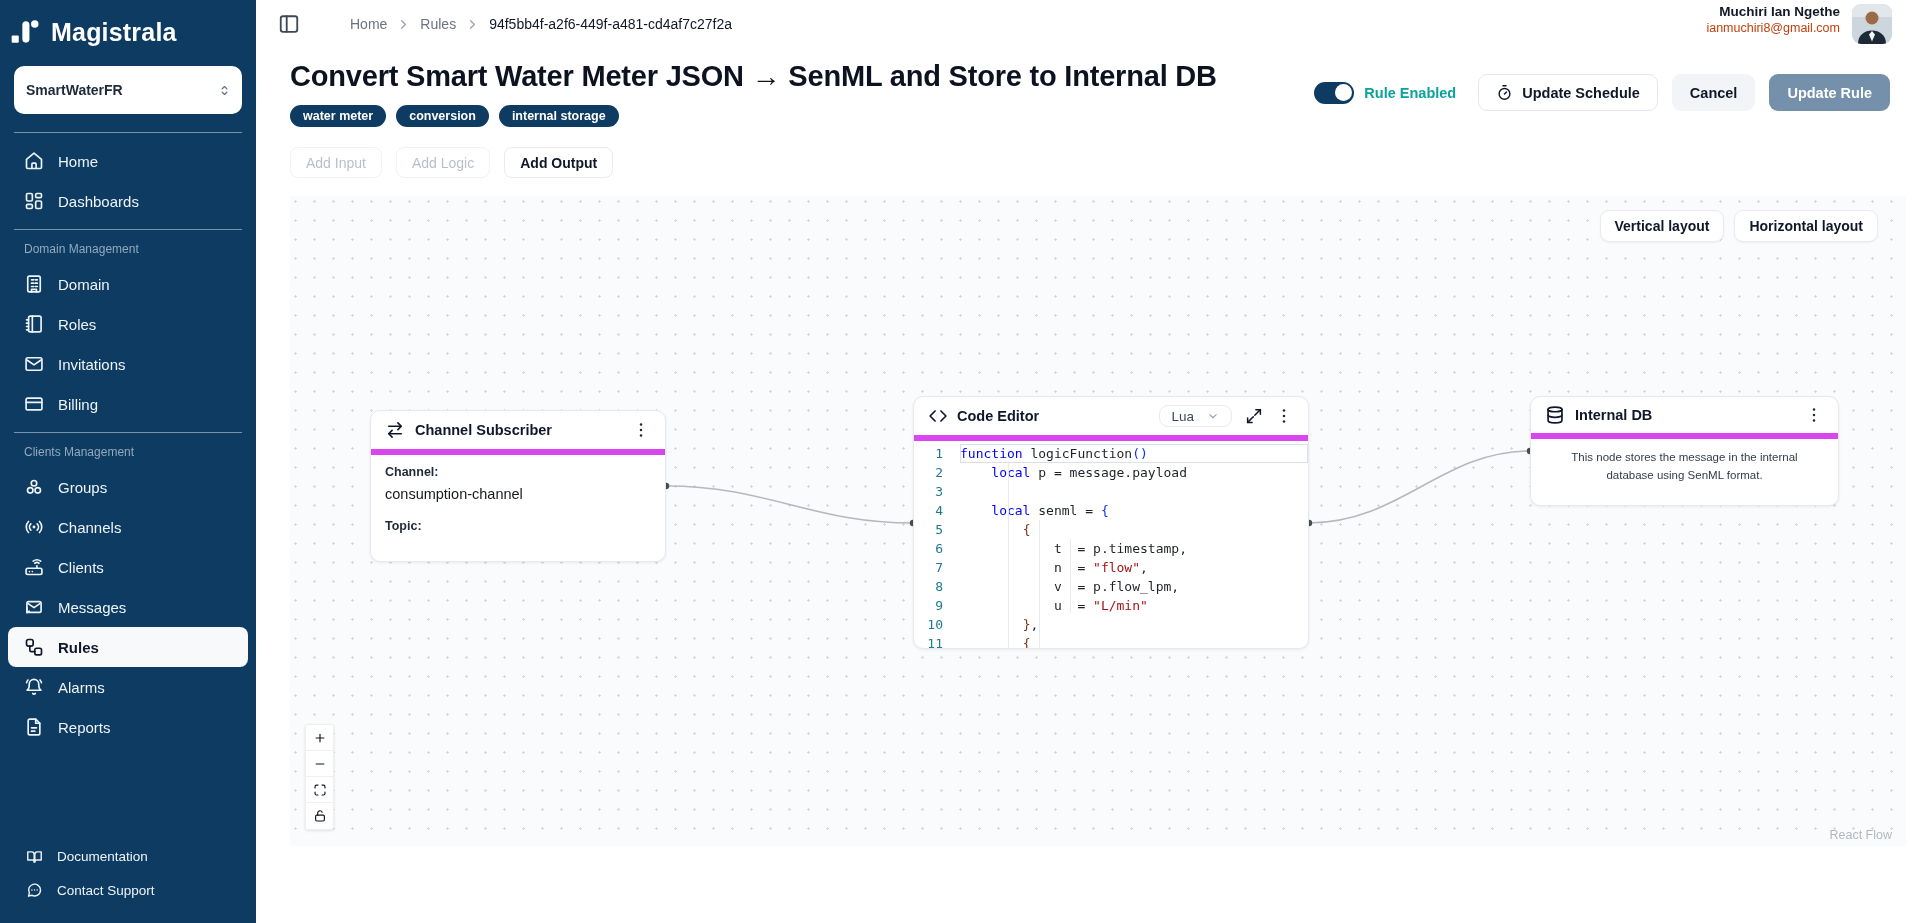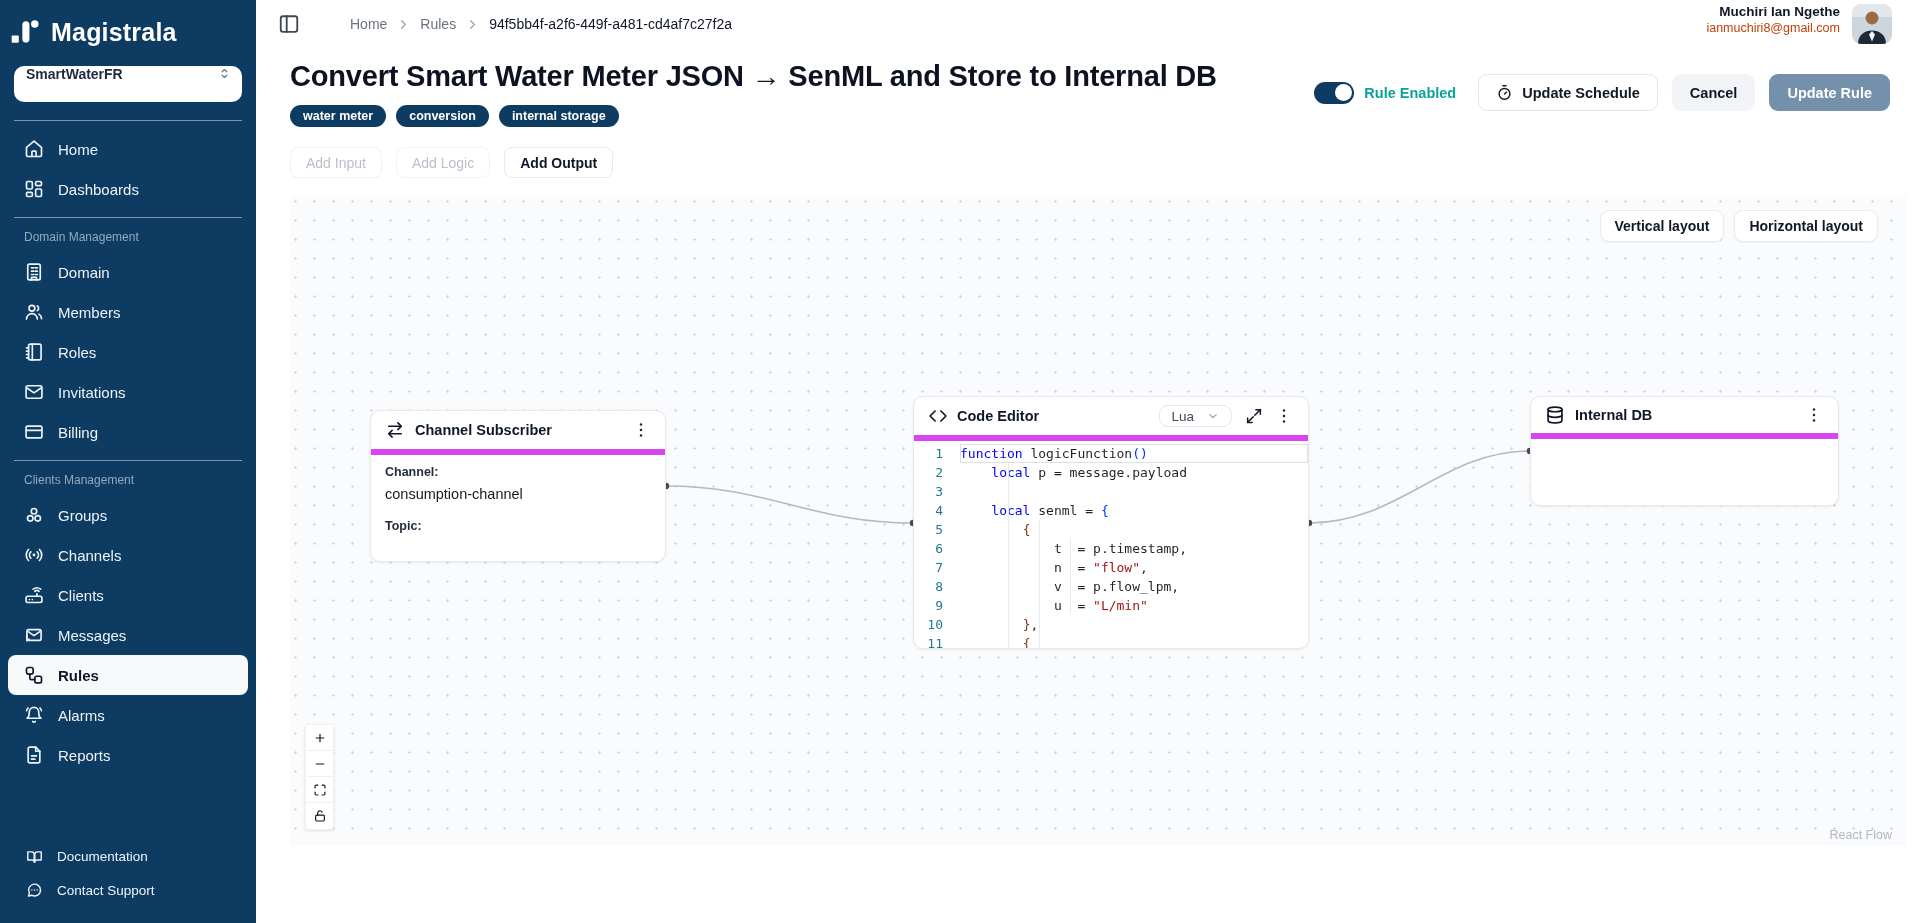--- a/index.html
+++ b/index.html
@@ -10,22 +10,22 @@
   }
   .app { display:flex; width:100%; height:100%; }
 
   
   .sidebar { width:256px; min-width:256px; height:100%; background:#0d3b61; color:#eef3f8;
     display:flex; flex-direction:column; }
   .logo-row { display:flex; align-items:center; gap:10px; padding:16px 16px 10px 9px; }
   .logo-mark { width:32px; height:32px; display:inline-flex; }
   .logo-mark svg { width:100%; height:100%; }
   .logo-text { font-size:25px; font-weight:700; color:#fff; letter-spacing:.2px; }
-  .domain-select { margin:8px 14px 14px; height:36px; width:calc(100% - 28px); background:#fff;
-    border:none; border-radius:10px; display:flex; align-items:flex-start; justify-content:space-between;
+  .domain-select { margin:8px 14px 14px; height:48px; width:calc(100% - 28px); background:#fff;
+    border:none; border-radius:10px; display:flex; align-items:center; justify-content:space-between;
     padding:0 10px 0 12px; font-family:inherit; font-size:14px; font-weight:600; color:#1e293b; cursor:pointer; }
   .sb-divider { border:none; border-top:1px solid rgba(255,255,255,.45); margin:4px 14px; }
   .nav { padding:4px 8px; }
   .nav-item { display:flex; align-items:center; gap:14px; height:40px; padding:0 8px 0 16px;
     border-radius:8px; font-size:15px; cursor:pointer; color:#eef3f8; }
   .nav-item .nav-ic { width:20px; height:20px; flex:none; }
   .nav-item.active { background:#f7f9fb; color:#0f172a; font-weight:600; }
   .section-label { font-size:12px; color:#93a9bd; margin:12px 0 4px 24px; font-weight:500; }
   .sidebar-footer { margin-top:auto; padding:8px 8px 16px; }
   .sidebar-footer .nav-item { height:34px; font-size:13.5px; padding-left:18px; }
@@ -181,31 +181,20 @@
                 <rect x="4.5" y="2.5" width="15" height="19" rx="2"></rect>
                 <path d="M9 7h2.5M13.5 7H16M9 11h2.5M13.5 11H16M9 15h2.5M13.5 15H16"></path>
                 <path d="M9 21.5v-3h6v3"></path>
               </svg>
             </span>
             <span>Domain</span>
           </div>
           <div class="nav-item">
             <span class="i nav-ic">
               <svg viewBox="0 0 24 24" fill="none" stroke="currentColor" stroke-width="2" stroke-linecap="round" stroke-linejoin="round">
-                <circle cx="9.5" cy="7.5" r="3.5"></circle>
-                <path d="M3 20.5a6.5 6.5 0 0 1 13 0"></path>
-                <path d="M16 4.6a3.5 3.5 0 0 1 0 5.8"></path>
-                <path d="M18 14.6a6.5 6.5 0 0 1 3 5.4"></path>
-              </svg>
-            </span>
-            <span>Members</span>
-          </div>
-          <div class="nav-item">
-            <span class="i nav-ic">
-              <svg viewBox="0 0 24 24" fill="none" stroke="currentColor" stroke-width="2" stroke-linecap="round" stroke-linejoin="round">
                 <rect x="5.5" y="2.5" width="15" height="19" rx="2"></rect>
                 <path d="M3 7h2.5M3 11h2.5M3 15h2.5M3 19h2.5"></path>
                 <path d="M10 2.5v19"></path>
               </svg>
             </span>
             <span>Roles</span>
           </div>
           <div class="nav-item">
             <span class="i nav-ic">
               <svg viewBox="0 0 24 24" fill="none" stroke="currentColor" stroke-width="2" stroke-linecap="round" stroke-linejoin="round">
@@ -539,20 +528,21 @@
             </span>
           <span class="node-title">Internal DB</span>
           <button class="kebab-btn i">
               <svg viewBox="0 0 24 24" fill="currentColor" stroke="none">
                 <circle cx="12" cy="5.5" r="1.5"></circle>
                 <circle cx="12" cy="12" r="1.5"></circle>
                 <circle cx="12" cy="18.5" r="1.5"></circle>
               </svg>
             </button>
         </div>
+        <div class="db-desc">This node stores the message in the internal database using SenML format.</div>
       </div>
 
       <div class="zoom-panel" id="zoom-panel">
           <button class="zoom-btn">
             <span class="i">
               <svg viewBox="0 0 24 24" fill="none" stroke="currentColor" stroke-width="2" stroke-linecap="round" stroke-linejoin="round">
                 <path d="M12 5.5v13M5.5 12h13"></path>
               </svg>
             </span>
           </button>

